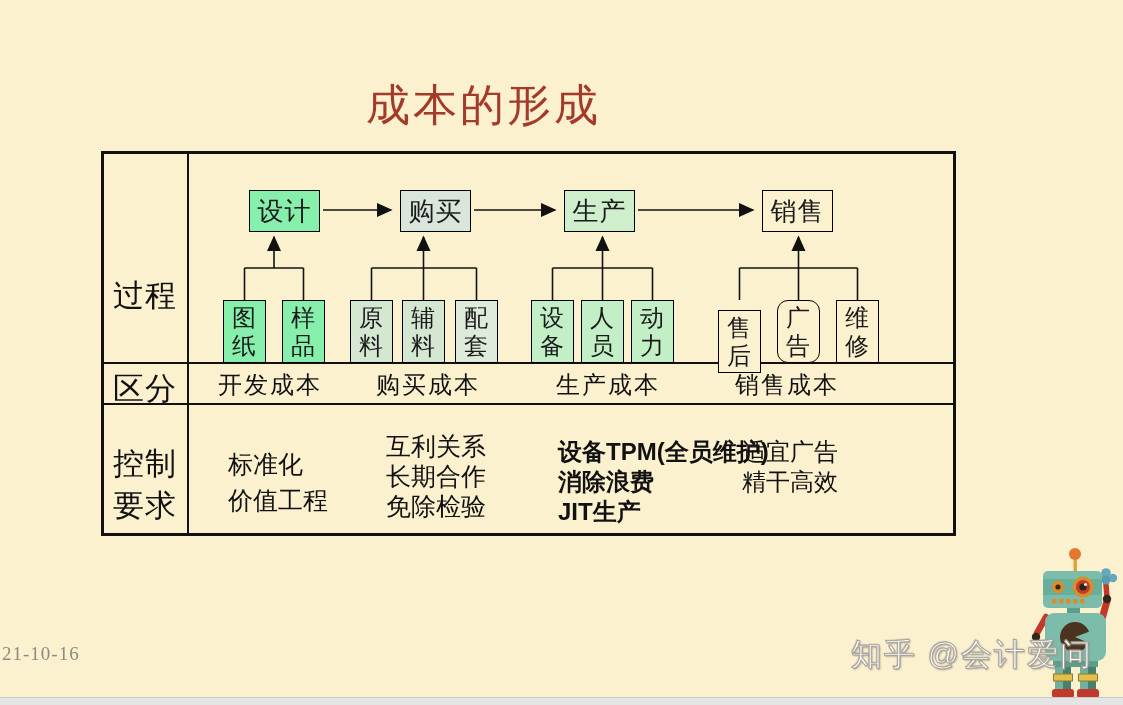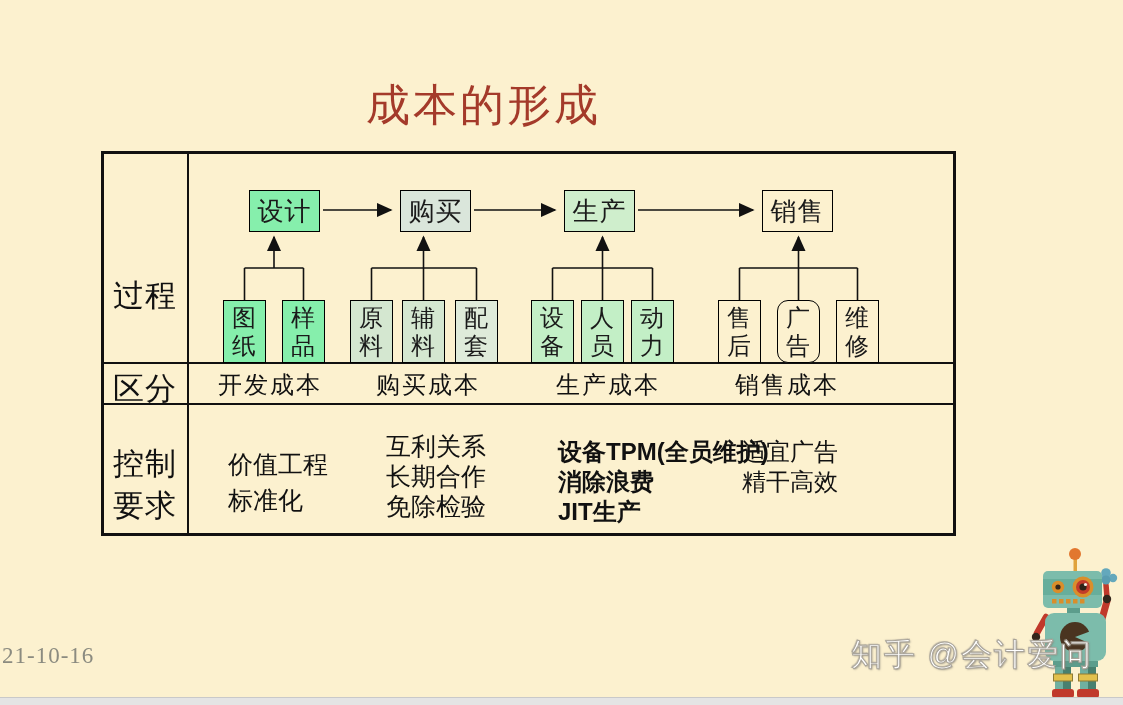--- a/index.html
+++ b/index.html
@@ -43,21 +43,21 @@
   
   .ctrl{font-size:25px;color:#111;}
   .ctrl div{white-space:nowrap;}
   .ctrl-1{left:228px;top:447px;line-height:36px;}
   .ctrl-2{left:386px;top:432px;line-height:30px;}
   .ctrl-3{left:558px;top:437px;line-height:30px;font-family:"Liberation Sans","DejaVu Sans",sans-serif;font-weight:700;font-size:24px;}
   .ctrl-4{left:742px;top:437px;line-height:30px;font-size:24px;}
   
   svg.conn{left:0;top:0;pointer-events:none;}
   
-  .date{left:2px;top:643px;font-size:23px;color:#8B8B80;letter-spacing:1px;}
+  .date{left:2px;top:643px;font-size:19px;color:#8B8B80;letter-spacing:1px;}
   .watermark{
     left:851px;top:634px;font-size:31px;letter-spacing:2px;color:#FFFFFF;
     -webkit-text-stroke:1px #A9A49A;
     text-shadow:1px 1px 2px rgba(130,125,115,.8),-1px -1px 1px rgba(160,155,145,.6);
     z-index:6;font-family:"Liberation Sans","DejaVu Sans",sans-serif;
   }
   .bottombar{left:0;top:697px;width:1123px;height:8px;background:#E4E4E4;border-top:1px solid #C9C9C9;box-sizing:border-box;z-index:7;}
   .robot{left:1028px;top:545px;z-index:5;}
 </style>
 </head>
@@ -143,38 +143,38 @@
 <div class="box sub c-mint" style="left:531px;">
     <div class="vtxt">设备</div>
   </div>
 <div class="box sub c-mint" style="left:581px;">
     <div class="vtxt">人员</div>
   </div>
 <div class="box sub c-mint" style="left:631px;">
     <div class="vtxt">动力</div>
   </div>
 
-<div class="box sub c-cream" style="left:718px;">
+<div class="box sub c-cream" style="left:718px;margin-top:10px;">
     <div class="vtxt">售后</div>
   </div>
 <div class="box sub c-cream" style="left:777px;border-radius:11px;">
     <div class="vtxt">广告</div>
   </div>
 <div class="box sub c-cream" style="left:836px;">
     <div class="vtxt">维修</div>
   </div>
 
 <div class="abs cost" style="left:218px;">开发成本</div>
 <div class="abs cost" style="left:376px;">购买成本</div>
 <div class="abs cost" style="left:556px;">生产成本</div>
 <div class="abs cost" style="left:735px;">销售成本</div>
 
 <div class="abs ctrl ctrl-1">
+  <div>标准化</div>
   <div>价值工程</div>
-  <div>标准化</div>
 </div>
 <div class="abs ctrl ctrl-2">
   <div>互利关系</div>
   <div>长期合作</div>
   <div>免除检验</div>
 </div>
 <div class="abs ctrl ctrl-3">
   <div>设备TPM(全员维护)</div>
   <div>消除浪费</div>
   <div>JIT生产</div>

